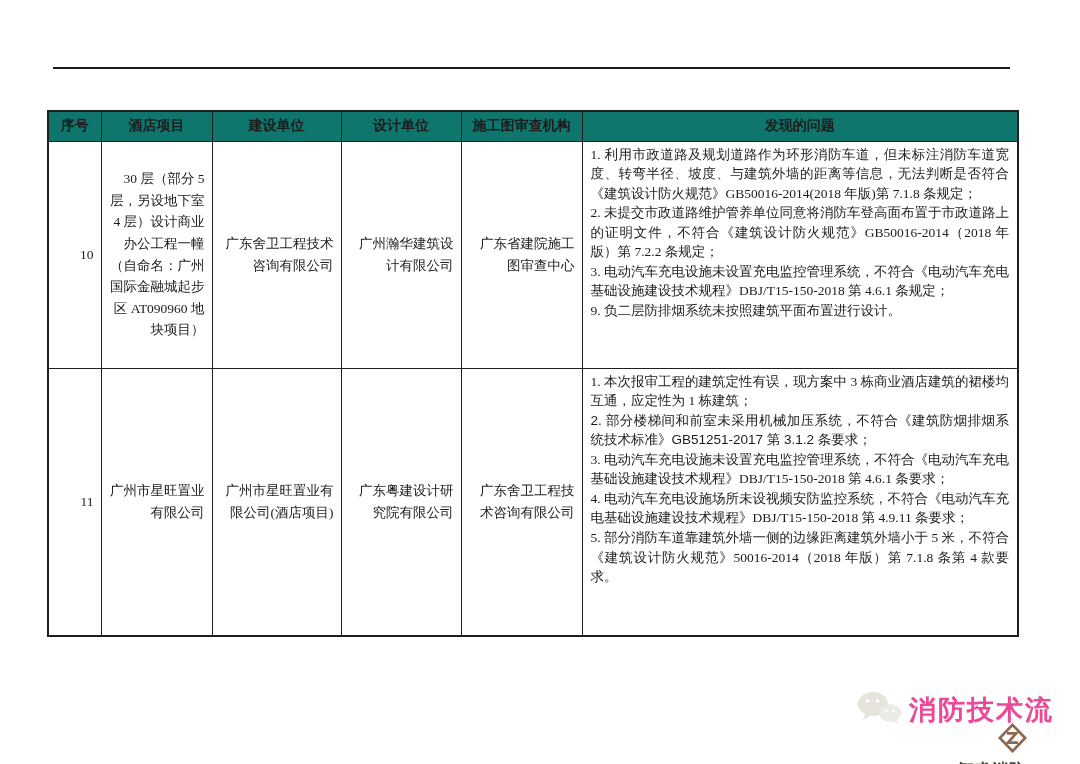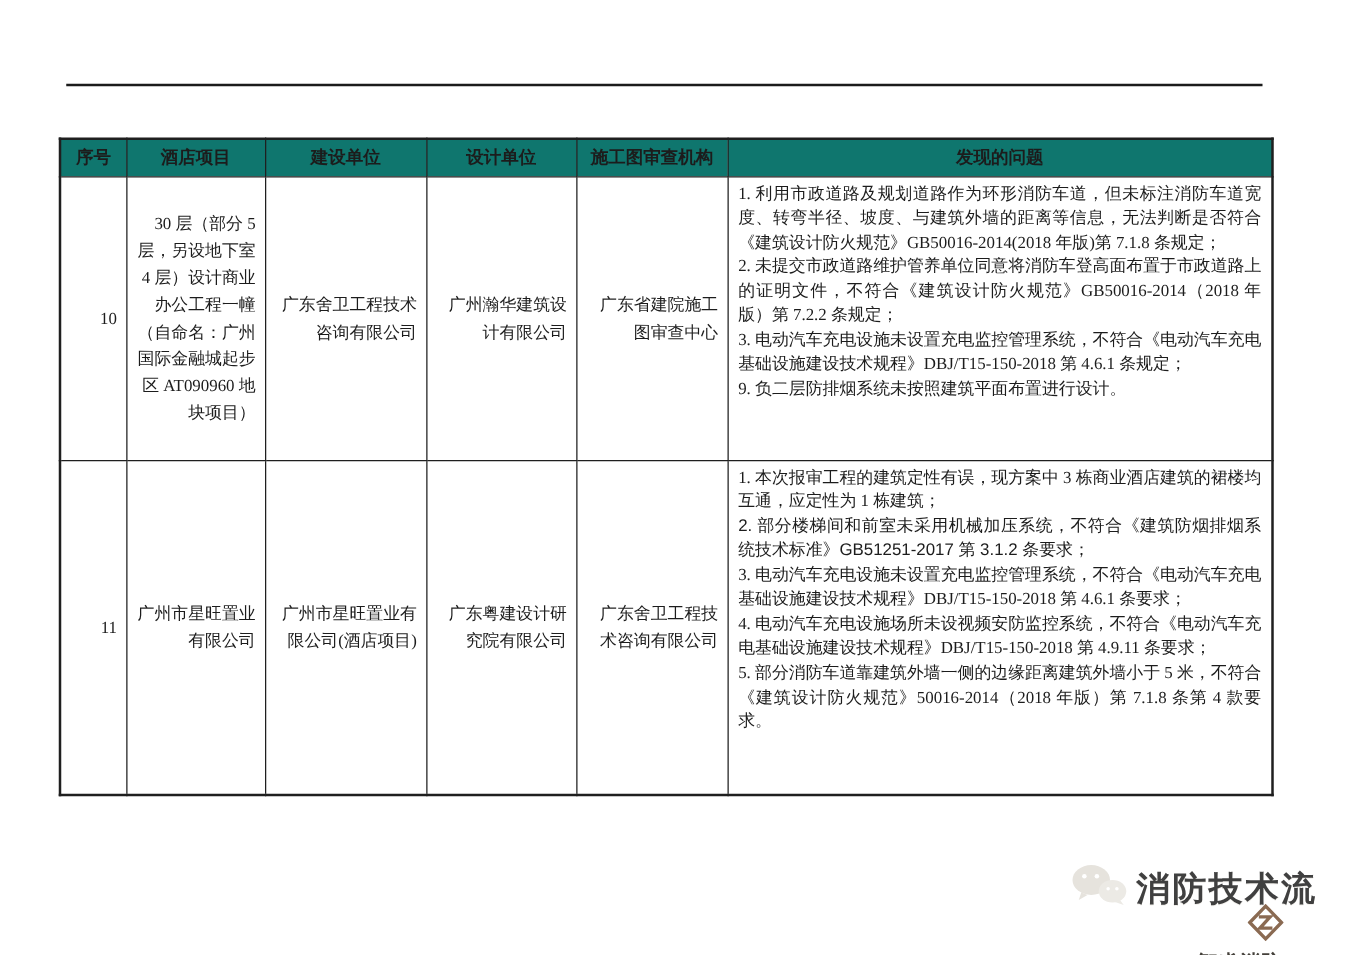--- a/index.html
+++ b/index.html
@@ -57,21 +57,21 @@
     font-weight:400;
   }
   
   .wm-row {
     position:absolute; left:856px; top:690px;
     display:flex; align-items:center; gap:5px;
   }
   .wm-text {
     font-family:"Liberation Sans","DejaVu Sans",sans-serif;
     font-size:27px; font-weight:700; letter-spacing:2px;
-    color:#404040;
+    color:#ec4899;
     text-shadow:0 1px 0 #f2f0ec;
     white-space:nowrap;
   }
   .wm-icon { flex:0 0 auto; }
   
   .brand-row {
     position:absolute; left:958px; top:723px;
     display:flex; align-items:center; gap:5px;flex-direction:column;
   }
   .brand-col { display:flex; flex-direction:column; }

